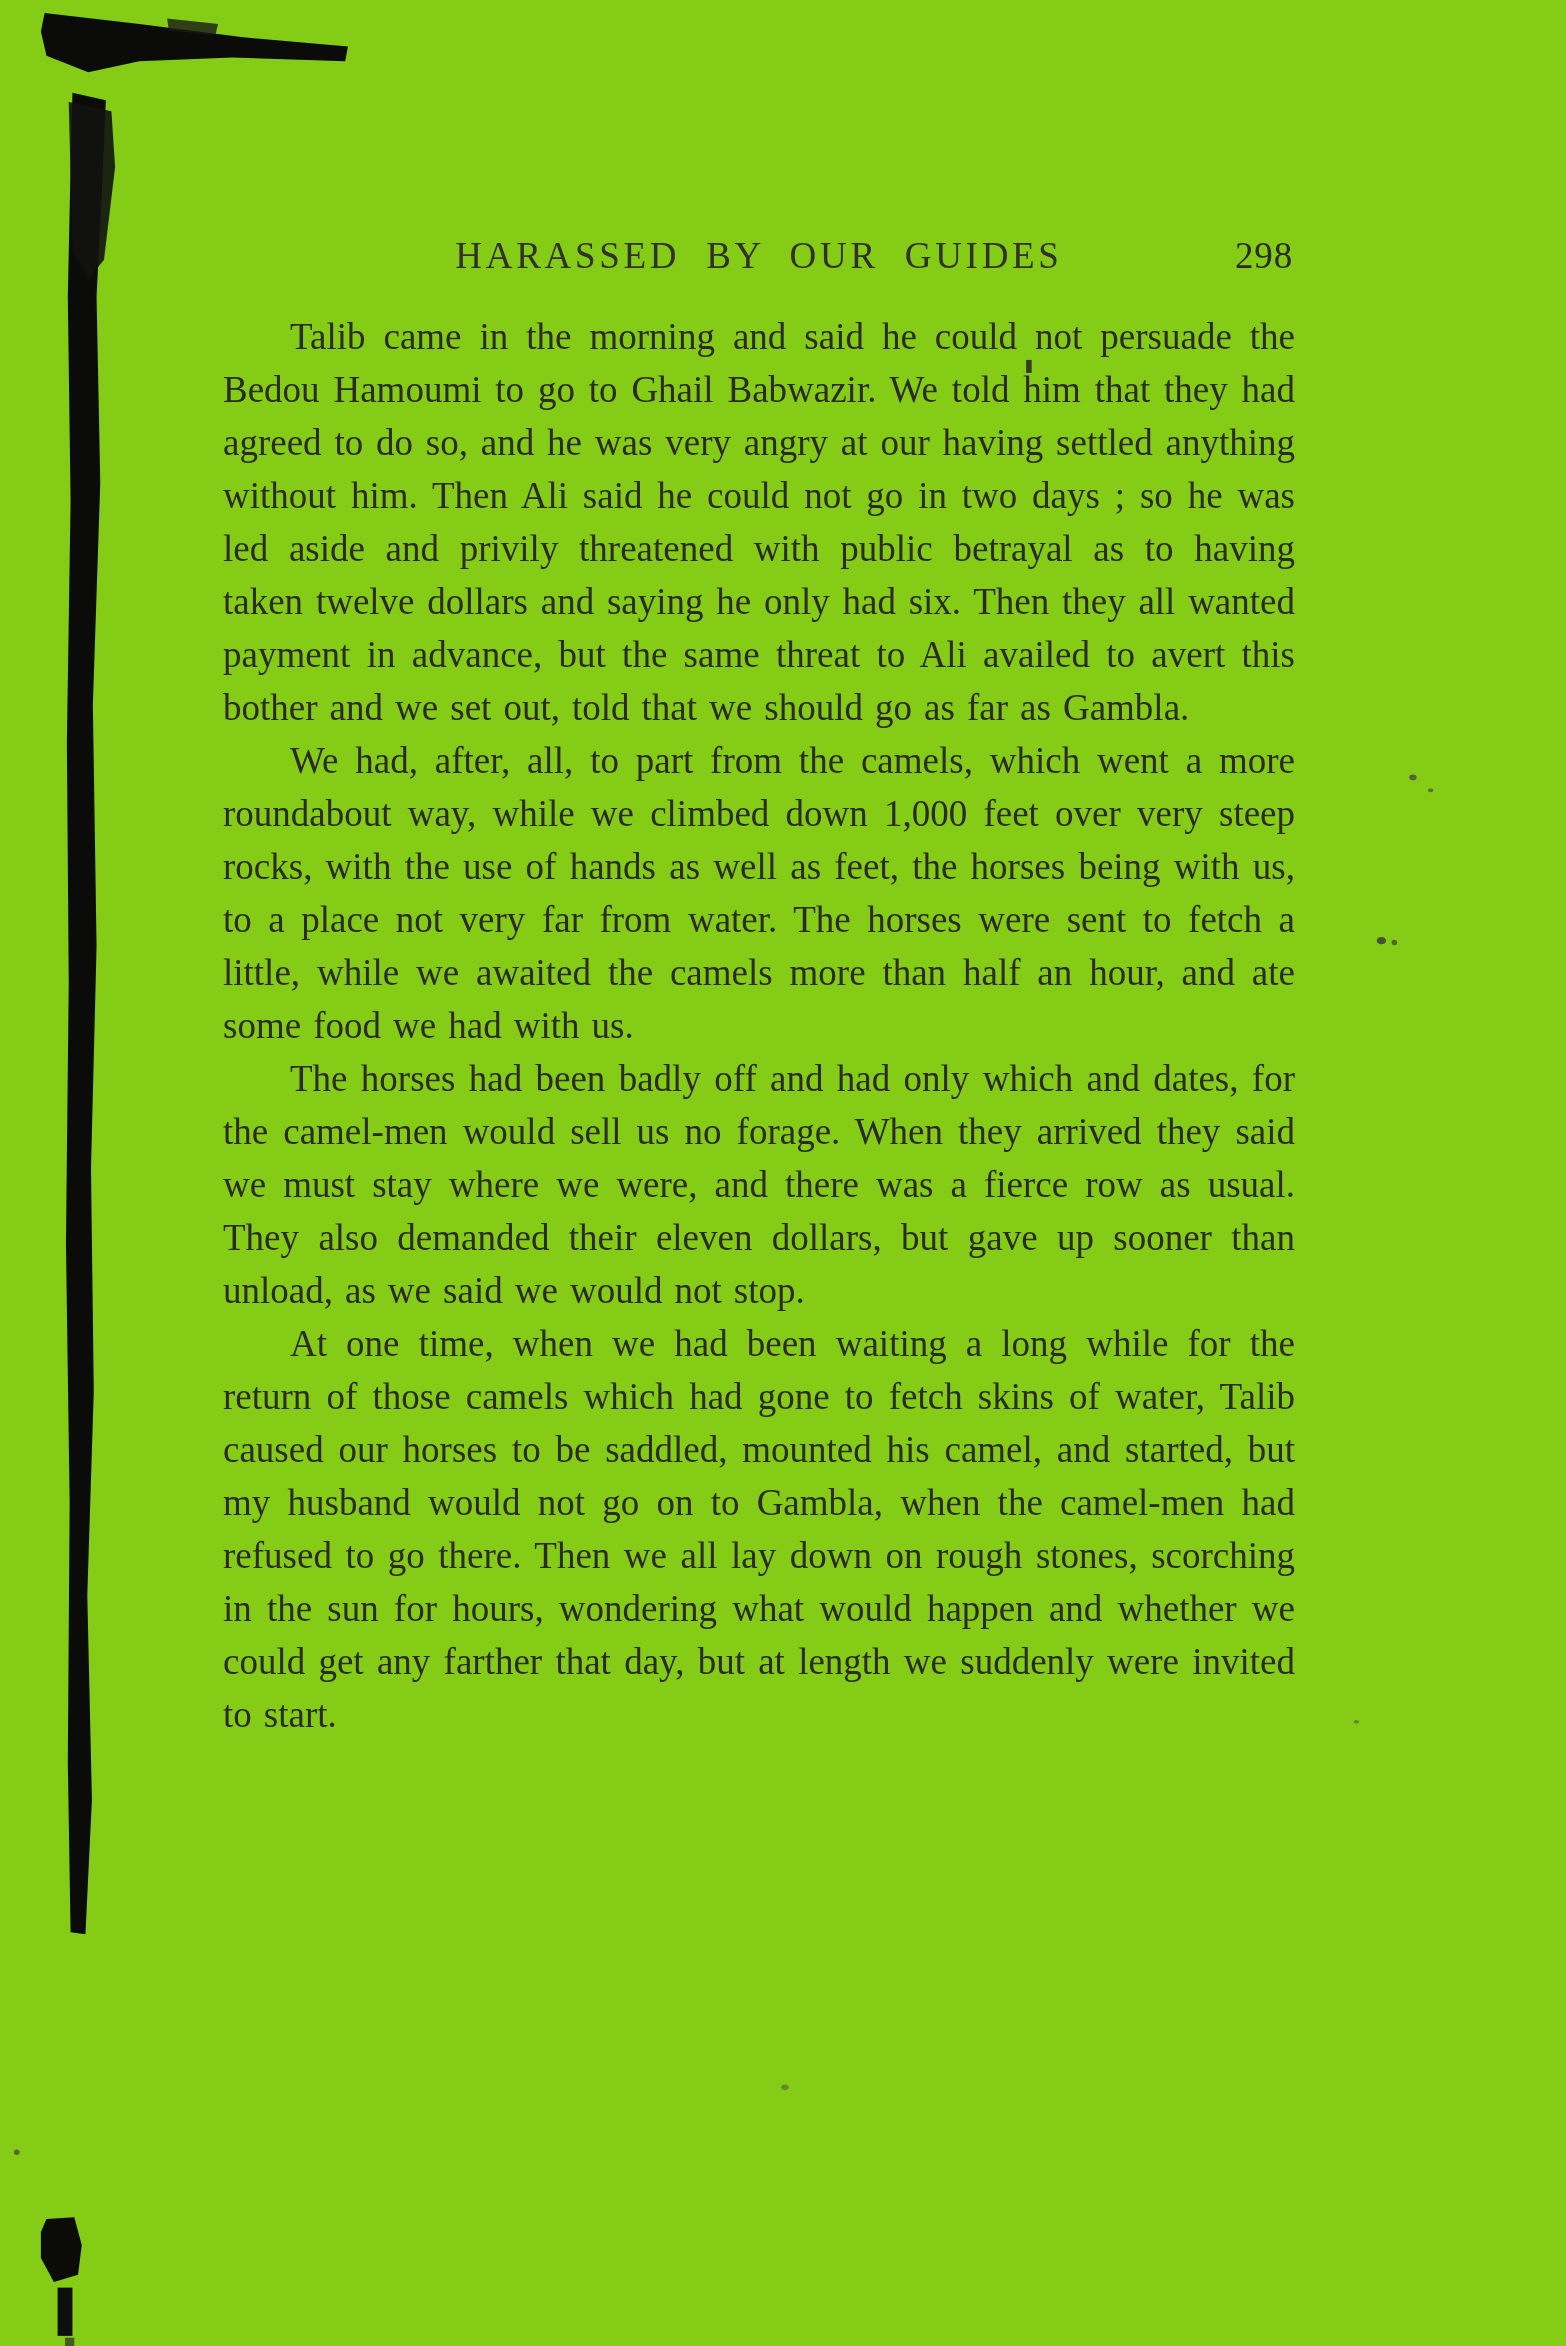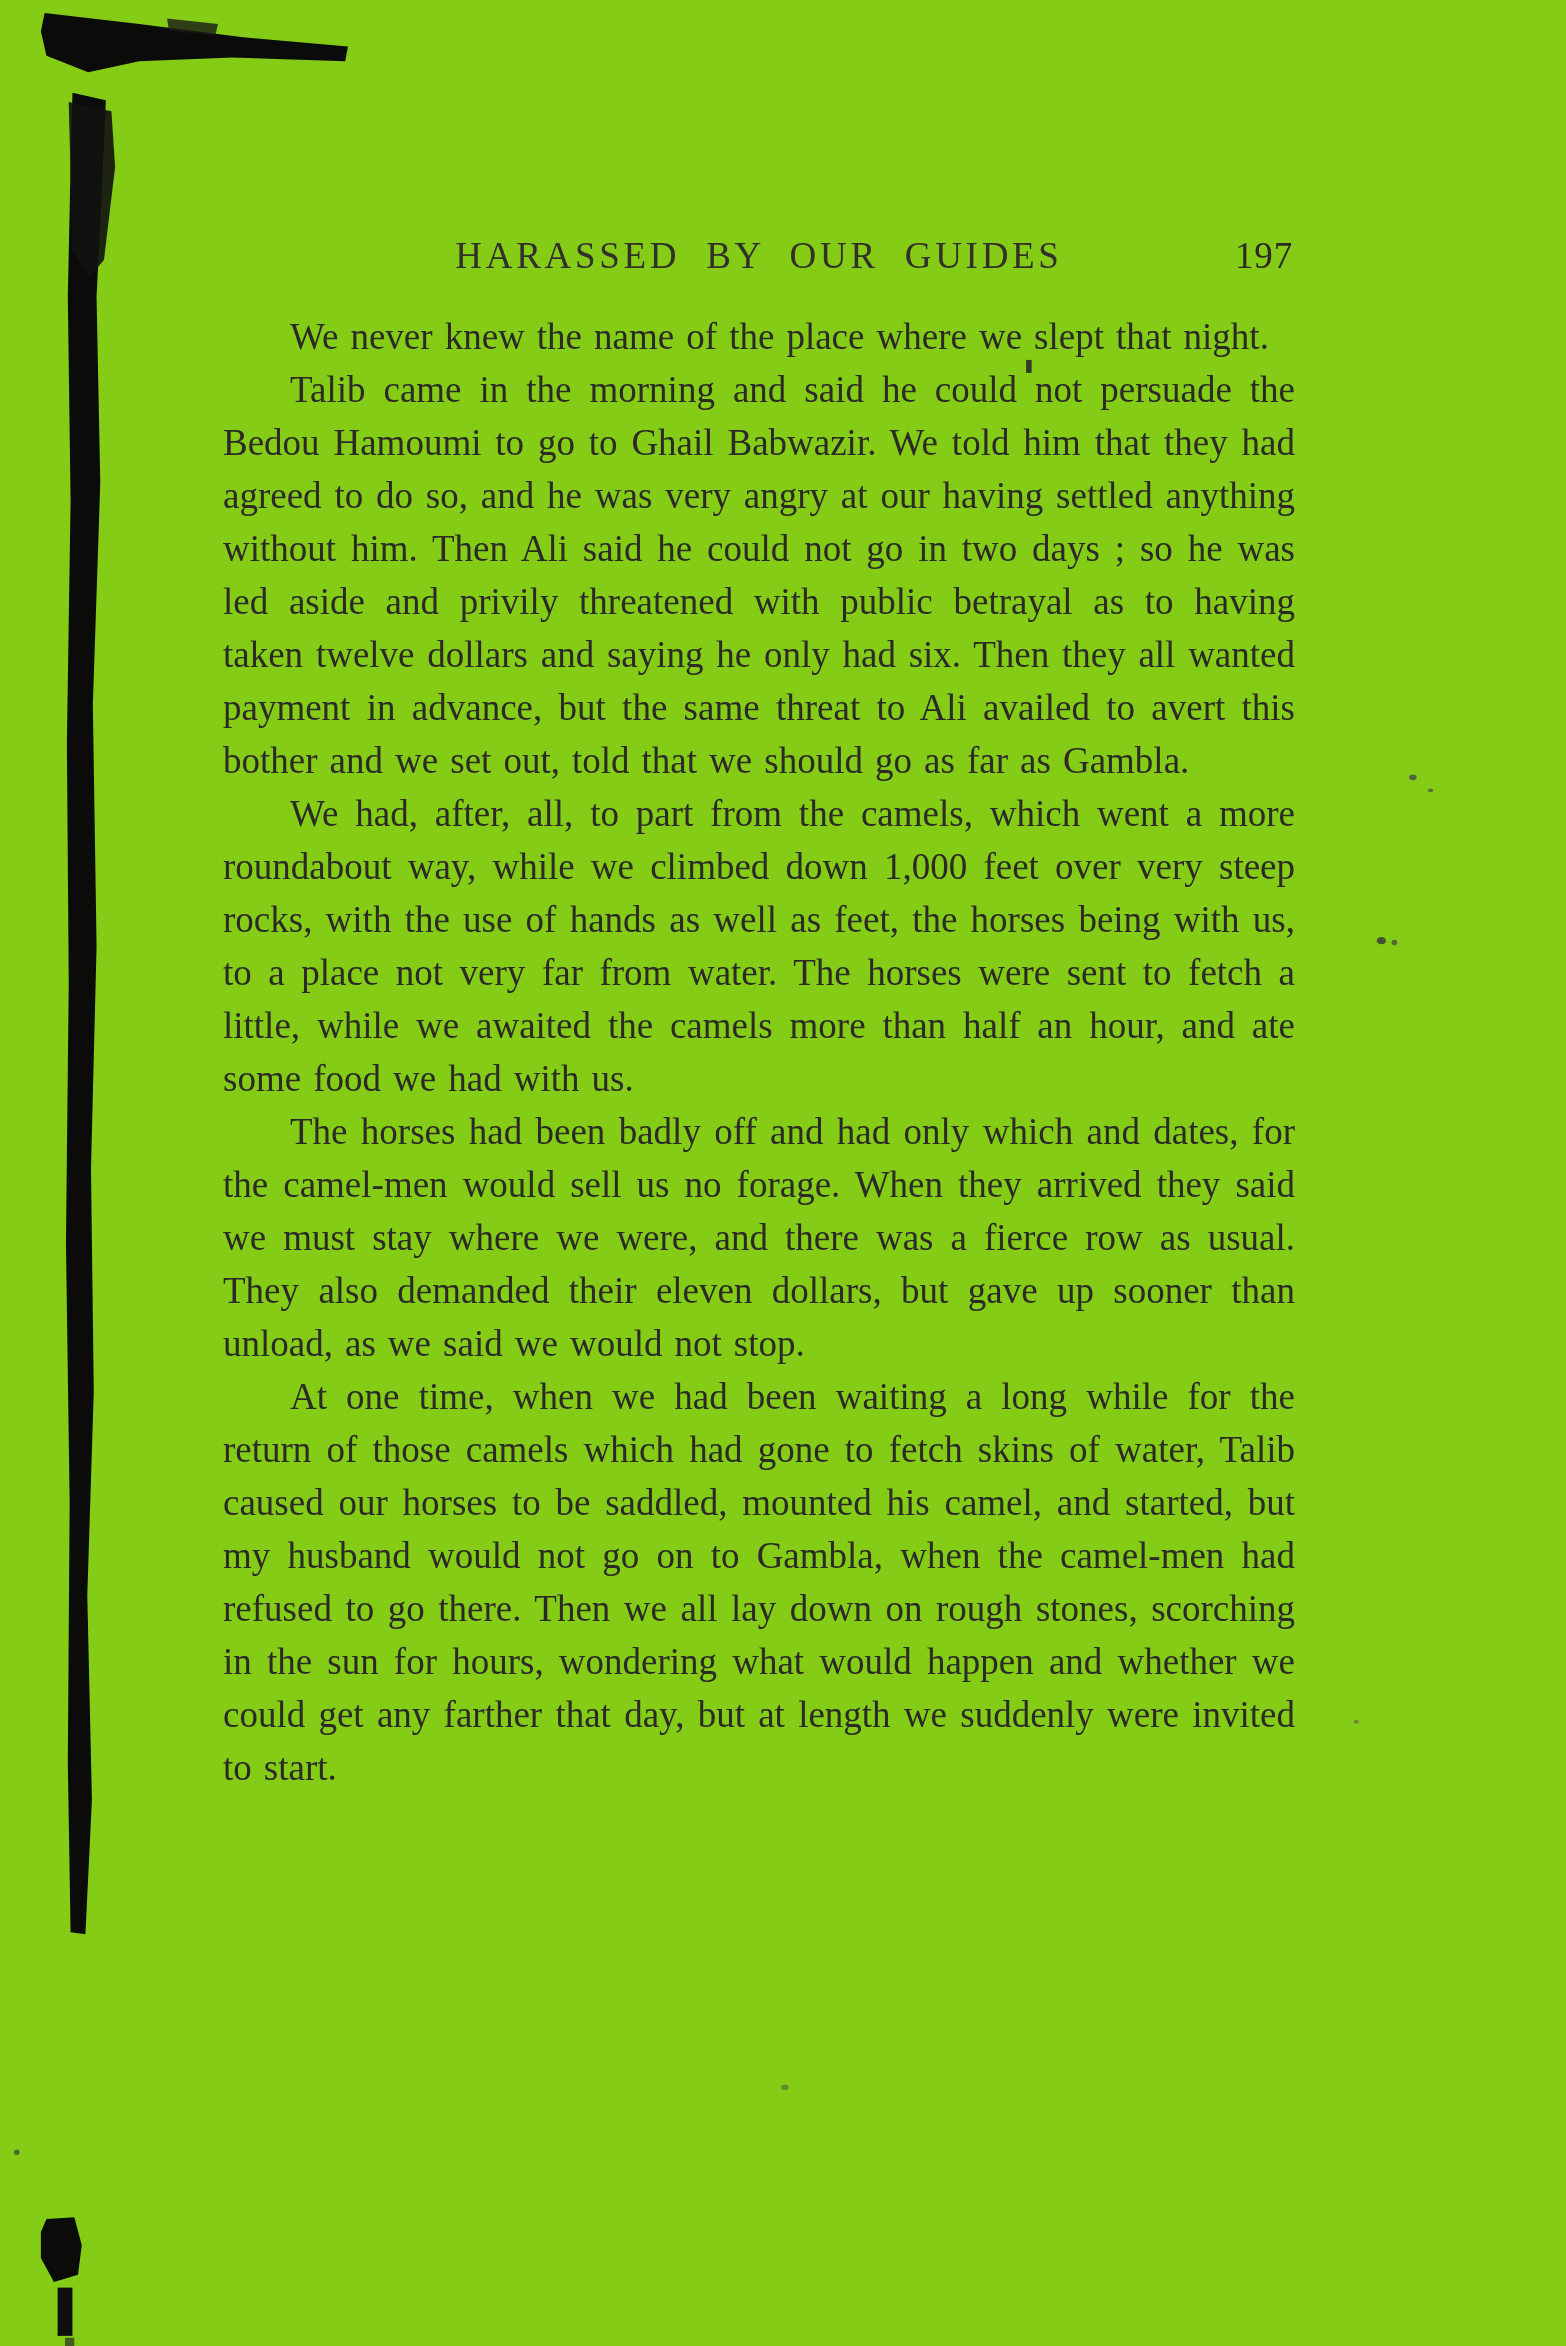--- a/index.html
+++ b/index.html
@@ -91,25 +91,24 @@
     <ellipse cx="1489" cy="1014" rx="5" ry="4" fill="#3c3c36" opacity="0.85"></ellipse>
     <ellipse cx="1503" cy="1016" rx="3" ry="3" fill="#3c3c36" opacity="0.7"></ellipse>
     <rect x="1106" y="388" width="6" height="14" fill="#2b2a26" opacity="0.9"></rect>
     <ellipse cx="1462" cy="1856" rx="3" ry="2" fill="#55544e" opacity="0.6"></ellipse>
     <ellipse cx="18" cy="2320" rx="3" ry="3" fill="#3c3c36" opacity="0.7"></ellipse>
     <ellipse cx="846" cy="2250" rx="4" ry="3" fill="#44433d" opacity="0.5"></ellipse>
   </svg>
 
   <header class="running-header">
     <span class="running-head-title">HARASSED BY OUR GUIDES</span>
-    <span class="folio">197</span>
+    <span class="folio">298</span>
   </header>
 
   <main class="text-block">
-    <p>We never knew the name of the place where we slept that night.</p>
 
     <p><span>Talib came in the morning and said he could not persuade the </span><span class="it">Bedou Hamoumi to go to Ghail Babwazir.</span><span> We told him that they had agreed to do so, and he was very angry at our having settled anything without him. Then Ali said he could not go in two days ; so he was led aside and privily threatened with public betrayal as to having taken twelve dollars and saying he only had six. Then they all wanted payment in advance, but the same threat to Ali availed to avert this bother and we set out, told that we should go as far as Gambla.</span></p>
 
     <p>We had, after, all, to part from the camels, which went a more roundabout way, while we climbed down 1,000 feet over very steep rocks, with the use of hands as well as feet, the horses being with us, to a place not very far from water. The horses were sent to fetch a little, while we awaited the camels more than half an hour, and ate some food we had with us.</p>
 
     <p>The horses had been badly off and had only which and dates, for the camel-men would sell us no forage. When they arrived they said we must stay where we were, and there was a fierce row as usual. They also demanded their eleven dollars, but gave up sooner than unload, as we said we would not stop.</p>
 
     <p>At one time, when we had been waiting a long while for the return of those camels which had gone to fetch skins of water, Talib caused our horses to be saddled, mounted his camel, and started, but my husband would not go on to Gambla, when the camel-men had refused to go there. Then we all lay down on rough stones, scorching in the sun for hours, wondering what would happen and whether we could get any farther that day, but at length we suddenly were invited to start.</p>
   </main>
 

